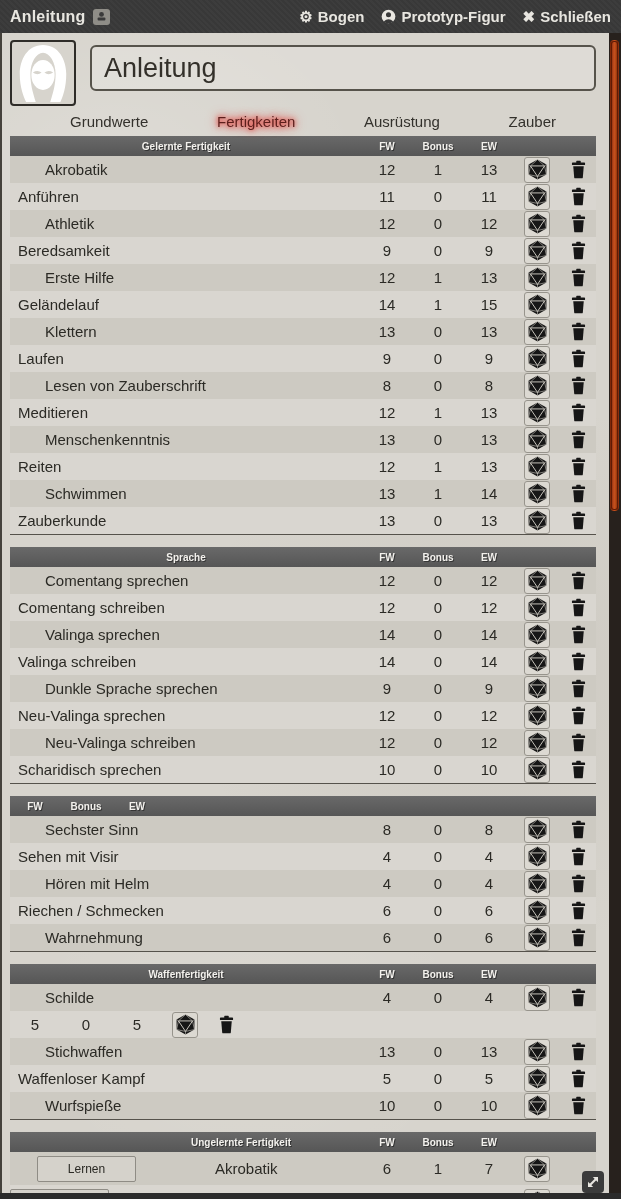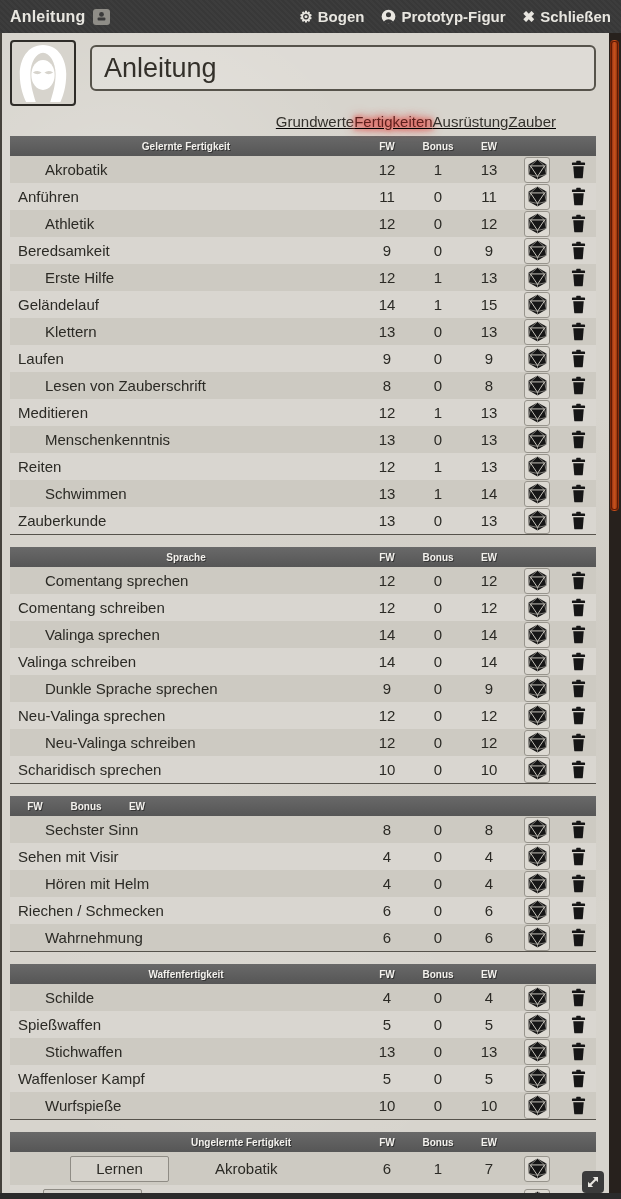--- a/index.html
+++ b/index.html
@@ -25,42 +25,42 @@
       radial-gradient(ellipse 380px 300px at 40% 85%,rgba(255,255,255,.10),transparent 60%),
       var(--paper,#d7d4cd);
     padding:7px 25px 0 8px;}
 
   .char-header{display:flex;align-items:flex-start;}
   .avatar{width:66px;height:66px;border:2px solid #2e2c28;border-radius:4px;background:var(--paper,#d7d4cd);
     flex:0 0 auto;cursor:pointer;}
   .name-input{flex:1;margin-left:14px;margin-top:5px;height:46px;border:2px solid #56534b;border-radius:6px;
     background:rgba(255,255,255,.18);font-size:27px;color:#33302a;padding:0 12px;outline:none;}
 
-  .tabs{display:flex;justify-content:flex-end;margin:7px 0 6px 0;padding:0 40px 0 60px;text-decoration:underline;}
+  .tabs{display:flex;justify-content:space-between;margin:7px 0 6px 0;padding:0 40px 0 60px;}
   .tab{font-size:15px;color:#33312c;cursor:pointer;}
   .tab.active{color:#5d1f1c;text-shadow:0 0 4px var(--glow,#e2504a),0 0 7px var(--glow,#e2504a),0 0 12px var(--glow,#e2504a);}
 
   
   .skilltable{margin:0 0 12px 0;border-bottom:1px solid #55524b;}
   .thead{display:flex;align-items:center;height:20px;background:linear-gradient(#696969,#565656);
     color:#f3f1ed;font-weight:bold;font-size:10px;text-shadow:1px 1px 0 #353535;}
   .col-left{width:360px;display:flex;justify-content:center;}
   .col-left.indent{padding-left:110px;}
   .col-num{width:50px;text-align:center;flex:0 0 auto;}
   .col-num.bonus{width:52px;text-align:center;}
   .col-icon{width:46px;flex:0 0 auto;display:flex;justify-content:center;align-items:center;}
   .col-icon2{width:36px;flex:0 0 auto;display:flex;justify-content:center;align-items:center;}
   .trow{display:flex;align-items:center;height:27px;font-size:15px;color:#2b2a25;}
   .trow.tall{height:33px;}
   .trow.dark{background:var(--rowdark,#cdcac2);padding-left:27px;}
   .trow.light{background:var(--rowlight,#d9d6d0);}
   .col-name{flex:1;padding-left:8px;white-space:nowrap;overflow:hidden;}
   .col-learn{width:170px;flex:0 0 auto;display:flex;}
-  .learn-btn{margin-left:33px;width:99px;height:26px;background:#d5d2cb;border:1px solid #8f8c85;border-radius:2px;
-    font-size:15px;color:#2b2a25;cursor:pointer;padding:0;}
+  .learn-btn{width:99px;height:26px;background:#d5d2cb;border:1px solid #8f8c85;border-radius:2px;
+    font-size:12px;color:#2b2a25;cursor:pointer;padding:0;}
   .dice-btn{width:26px;height:26px;background:#dcd9d2;border:1px solid #97948c;border-radius:3px;padding:1px;
     display:flex;align-items:center;justify-content:center;cursor:pointer;}
   .trash-btn{background:none;border:none;padding:0;cursor:pointer;display:flex;align-items:center;}
 
   
   .scroll-track{position:absolute;top:33px;right:0;width:12px;bottom:0;background:#27211d;z-index:6;}
   .scroll-thumb{position:absolute;left:1px;top:7px;width:9px;height:471px;border-radius:4px;
     background:linear-gradient(90deg,#82290c,var(--accent,#c8511f) 45%,#b34715 70%,#6e2006);
     border:1px solid #58180402;box-shadow:inset 0 0 0 1px #5e1a05;cursor:pointer;}
   .bottom-strip{position:absolute;left:0;right:0;bottom:0;height:6px;background:#2b2b2b;z-index:7;}
@@ -805,21 +805,20 @@
             <div class="col-icon2">
               <button class="trash-btn">
                 <svg width="15" height="19" viewBox="0 0 16 20" fill="#161616">
                   <path d="M5.6 2.6 L5.6 1.3 Q5.6 0.6 6.3 0.6 L9.7 0.6 Q10.4 0.6 10.4 1.3 L10.4 2.6 L14.2 2.6 Q15 2.6 15 3.4 L15 4.6 Q15 5.2 14.2 5.2 L1.8 5.2 Q1 5.2 1 4.6 L1 3.4 Q1 2.6 1.8 2.6 Z"></path>
                   <path d="M2.4 6.6 L13.6 6.6 L12.6 18.4 Q12.5 19.4 11.5 19.4 L4.5 19.4 Q3.5 19.4 3.4 18.4 Z"></path>
                 </svg>
               </button>
             </div>
           </div>
           <div class="trow light">
-            <span class="col-name">Spießwaffen</span>
             <span class="col-num">5</span>
             <span class="col-num bonus">0</span>
             <span class="col-num">5</span>
             <div class="col-icon">
               <button class="dice-btn">
                 <svg width="21" height="21" viewBox="0 0 20 20">
                   <polygon points="10,0.5 18.5,5.2 18.5,14.8 10,19.5 1.5,14.8 1.5,5.2" fill="#161616"></polygon>
                   <polygon points="3.3,6.6 16.7,6.6 10,16.6" fill="none" stroke="#cfccc4" stroke-width="0.9"></polygon>
                   <path d="M10 0.5 L3.3 6.6 M10 0.5 L16.7 6.6 M1.5 5.2 L3.3 6.6 M18.5 5.2 L16.7 6.6 M1.5 14.8 L3.3 6.6 M18.5 14.8 L16.7 6.6 M10 19.5 L10 16.6 M1.5 14.8 L10 16.6 M18.5 14.8 L10 16.6" stroke="#cfccc4" stroke-width="0.55" fill="none"></path>
                 </svg>

